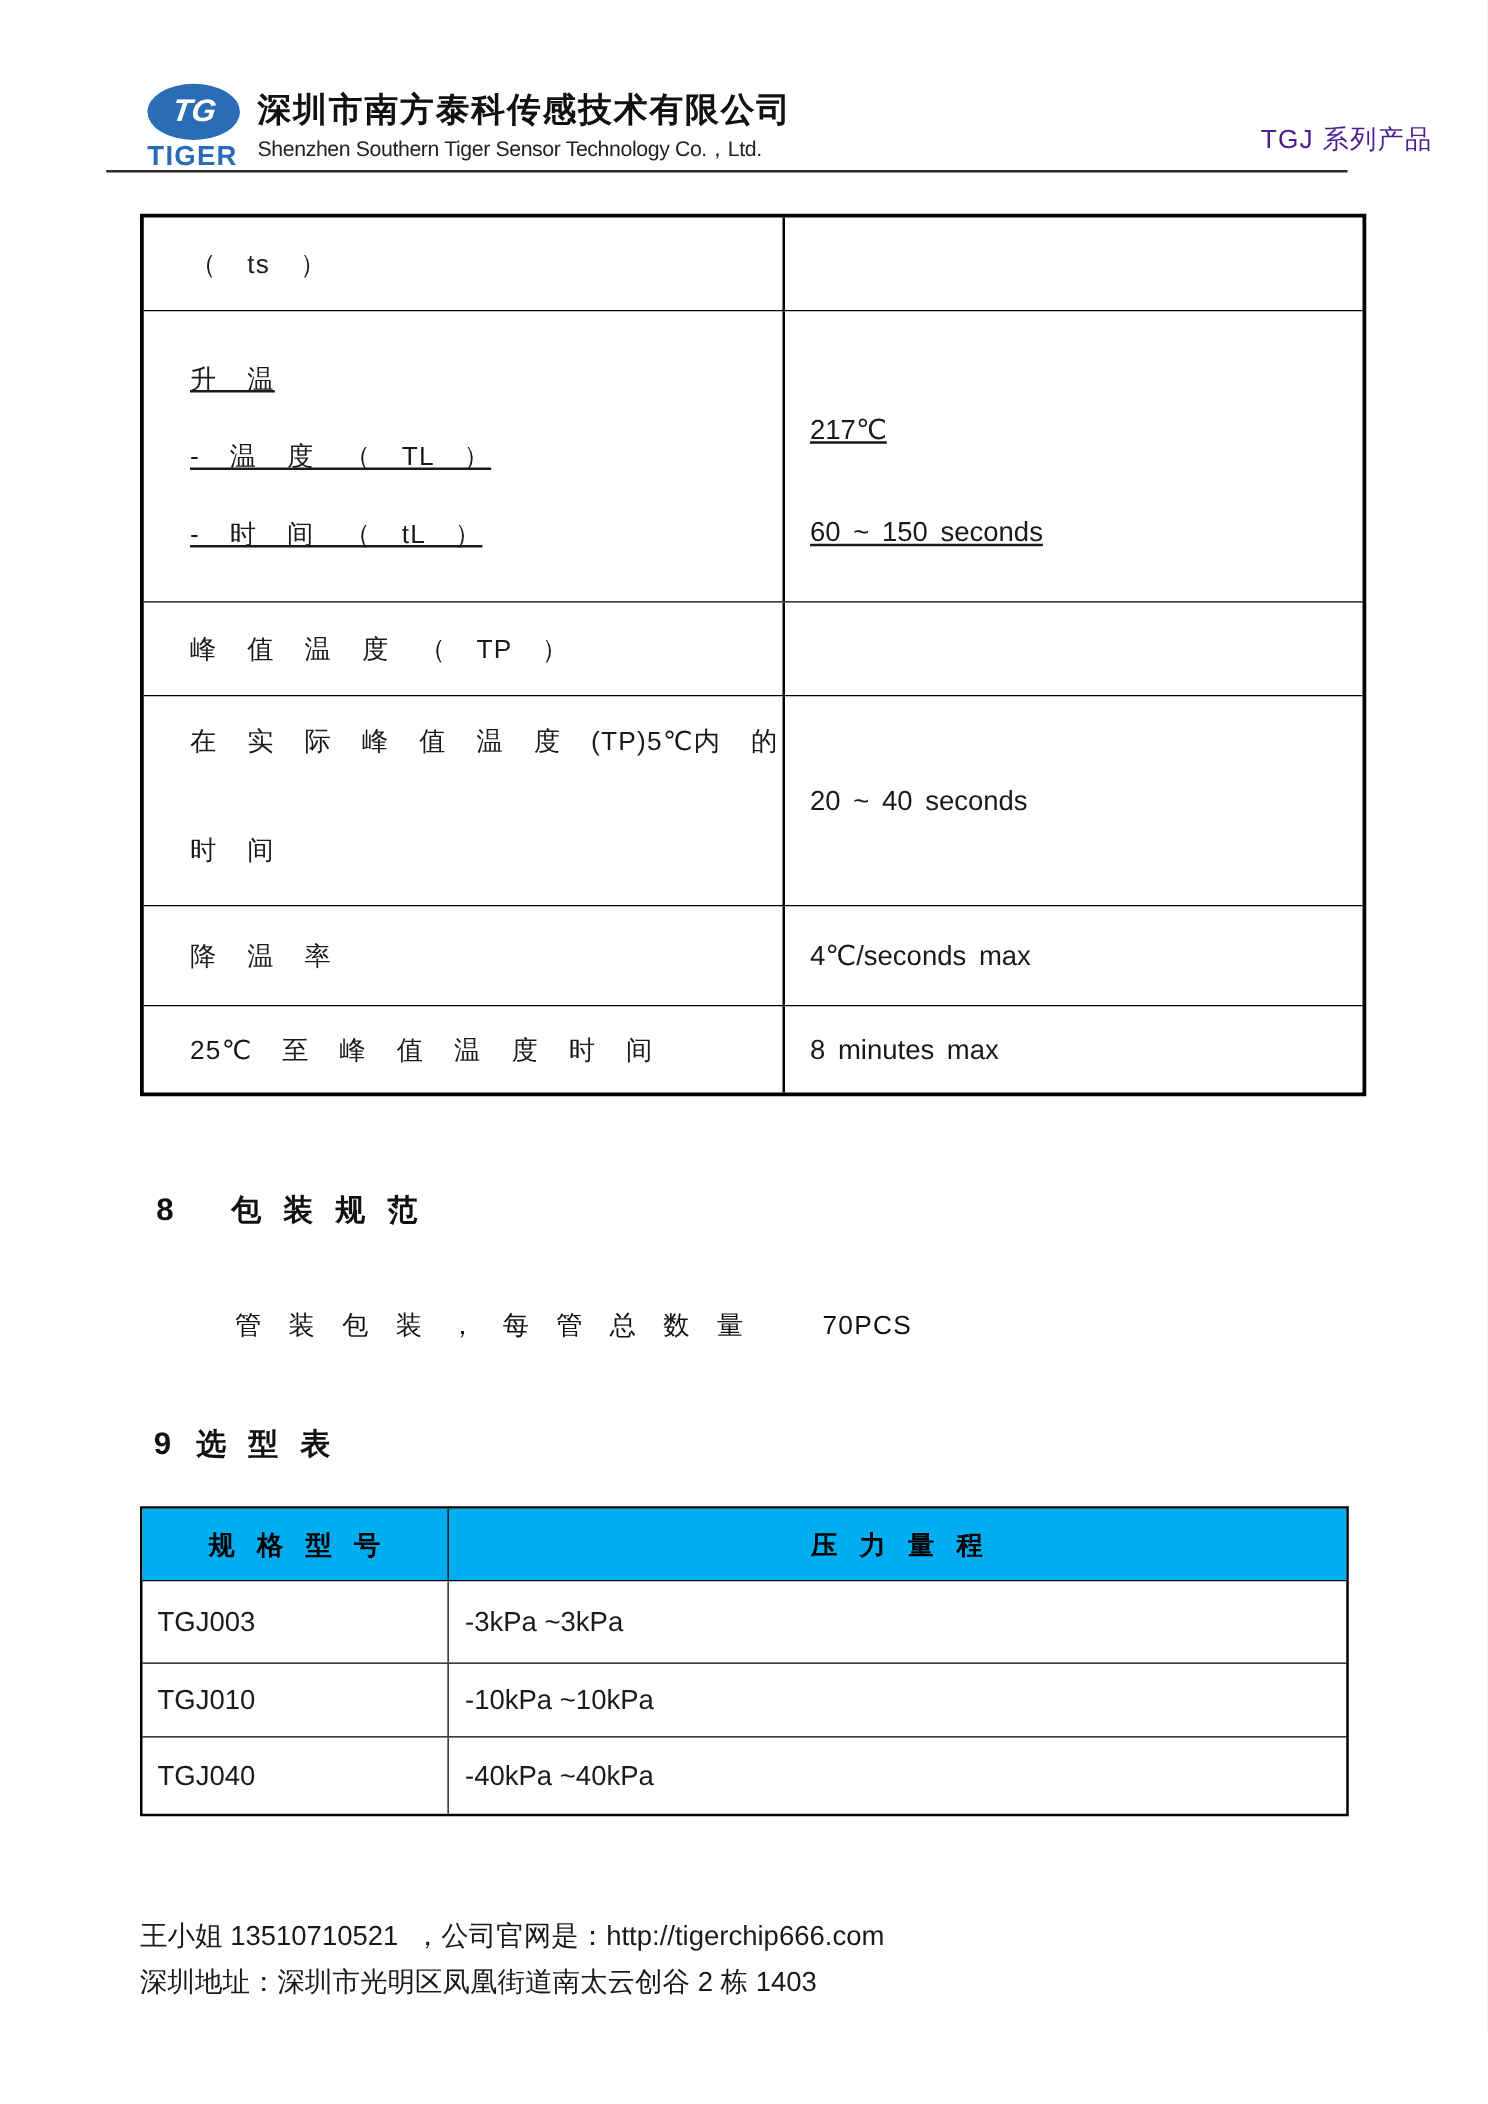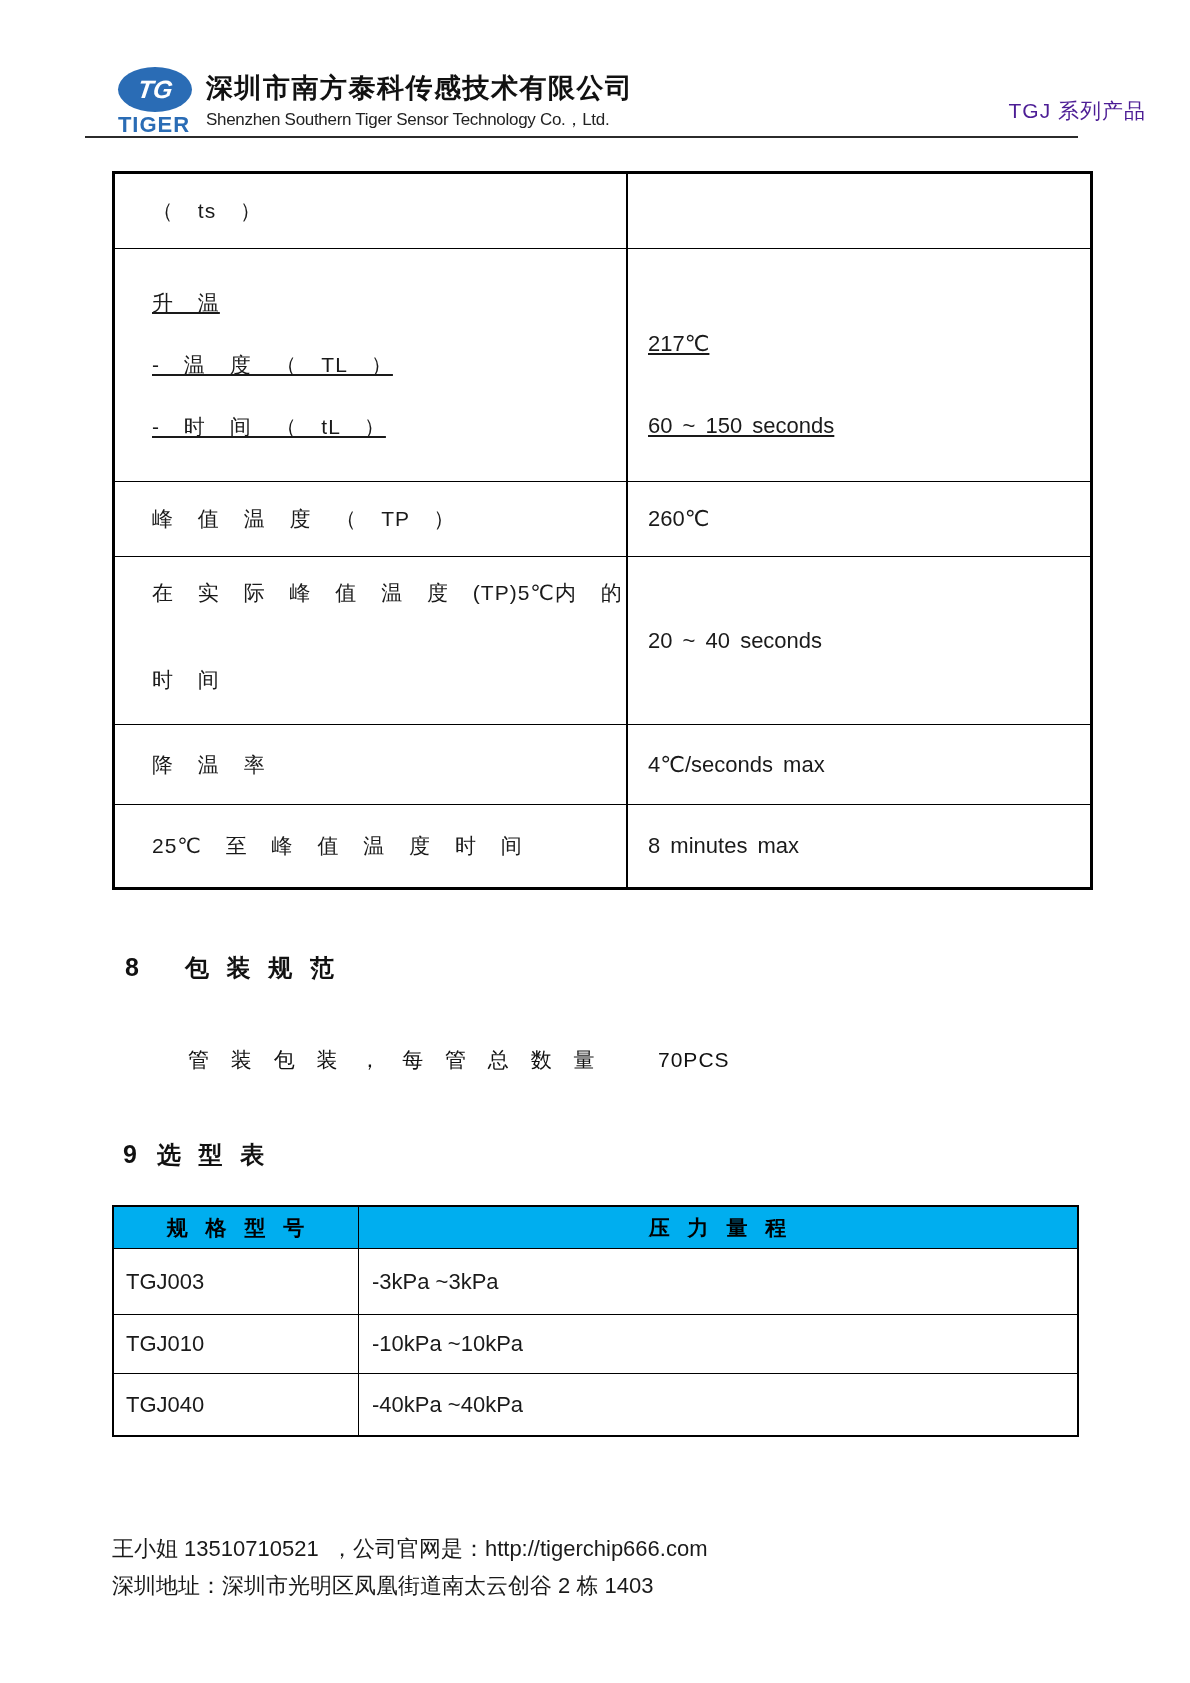--- a/index.html
+++ b/index.html
@@ -64,42 +64,42 @@
     font-size:22px;word-spacing:4px;
   }
   .rt-r1{height:74px;}
   .rt-r2{height:233px;text-decoration:underline;}
   .rt-r2 .rt-label{justify-content:space-evenly;padding-top:6px;padding-bottom:6px;}
   .rt-r2 .rt-value{row-gap:56px;padding-top:40px;}
   .rt-r3{height:75px;}
   .rt-r4{height:168px;}
   .rt-r4 .rt-label{justify-content:space-between;padding-top:22px;padding-bottom:30px;}
   .rt-r5{height:80px;}
-  .rt-r6{height:83px;}
+  .rt-r6{height:70px;}
 
   
   .sec8-heading{position:absolute;left:125px;top:952px;display:flex;align-items:baseline;}
   .sec9-heading{position:absolute;left:123px;top:1139px;display:flex;align-items:baseline;}
   .sec-num{font-size:25px;font-weight:bold;color:#111;}
   .sec-title{font-size:24px;font-weight:bold;color:#111;word-spacing:9px;letter-spacing:1px;}
   .sec8-heading .sec-title{margin-left:46px;}
   .sec9-heading .sec-title{margin-left:20px;}
   .packaging-text{
     position:absolute;left:188px;top:1046px;font-size:21px;color:#111;
     word-spacing:14px;letter-spacing:1px;
   }
 
   
   .sel-table{
     position:absolute;left:112px;top:1205px;width:967px;
     border:2px solid #000;background:#fff;
   }
   .st-row{display:flex;border-top:1px solid #000;}
   .st-row:first-child{border-top:none;}
-  .st-header{height:41px;background:var(--cyan);}
+  .st-header{height:57px;background:var(--cyan);}
   .st-header .st-c1,.st-header .st-c2{
     display:flex;align-items:center;justify-content:center;
     font-weight:bold;font-size:21px;color:#000;word-spacing:10px;letter-spacing:1px;
     padding-left:0;
   }
   .st-c1{width:245px;border-right:1px solid #000;display:flex;align-items:center;padding-left:12px;font-size:22px;}
   .st-c2{flex:1;display:flex;align-items:center;padding-left:13px;font-size:22px;}
   .st-d1{height:66px;}
   .st-d2{height:59px;}
   .st-d3{height:62px;}
@@ -136,23 +136,20 @@
       </div>
       <div class="rt-value ws">
         <div>217℃</div>
         <div>60 ~ 150 seconds</div>
       </div>
     </div>
     <div class="rt-row rt-r3">
       <div class="rt-label ws">
         <div>峰 值 温 度 （ TP ）</div>
       </div>
-      <div class="rt-value ws">
-        <div>260℃</div>
-      </div>
     </div>
     <div class="rt-row rt-r4">
       <div class="rt-label ws">
         <div>在 实 际 峰 值 温 度 (TP)5℃内 的</div>
         <div>时 间</div>
       </div>
       <div class="rt-value ws">
         <div>20 ~ 40 seconds</div>
       </div>
     </div>

